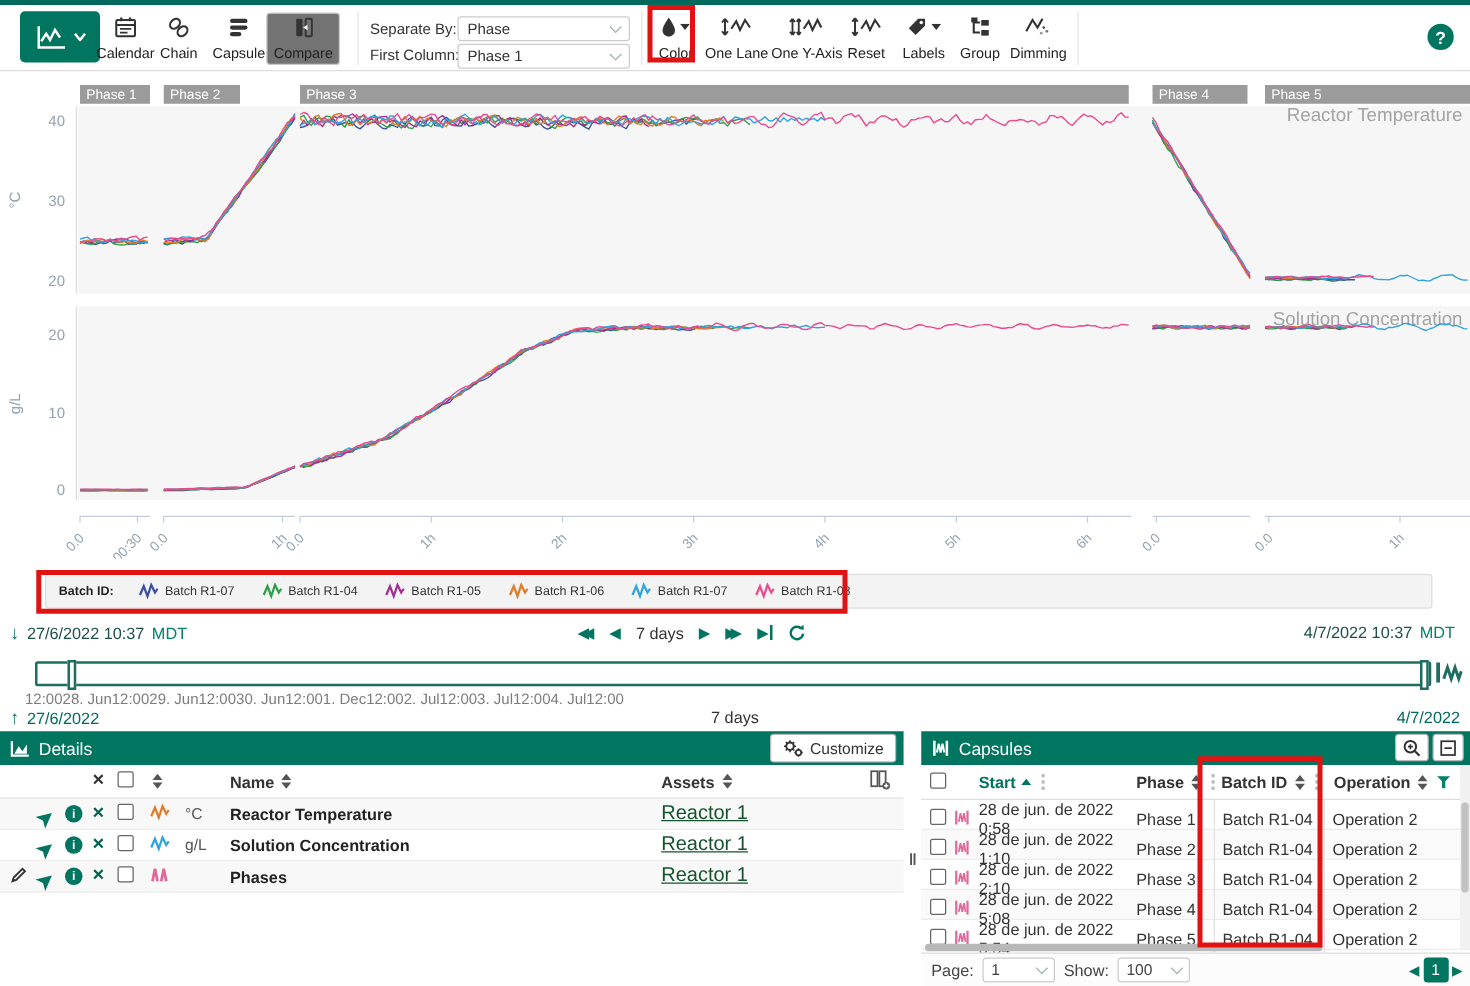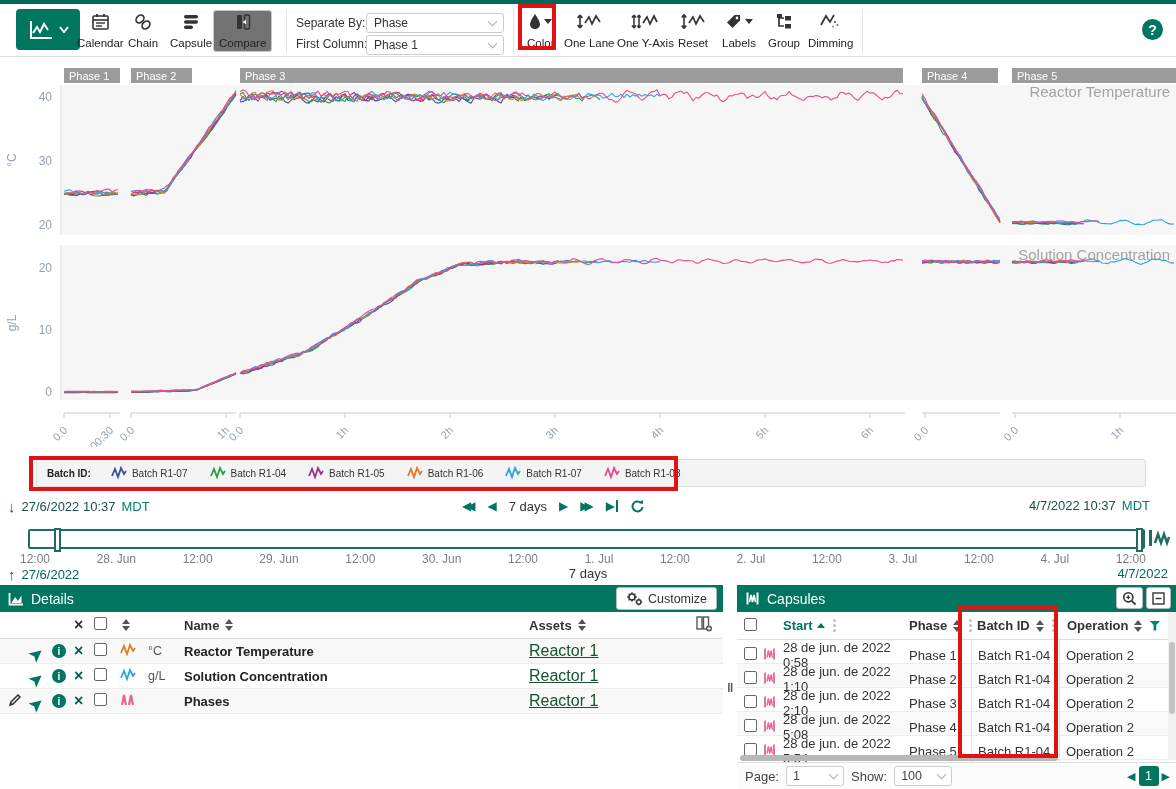--- a/index.html
+++ b/index.html
@@ -30,32 +30,32 @@
   .legend-bar{position:absolute;left:36px;top:459px;width:1110px;height:28px;background:#f3f3f3;border:1px solid #ddd;border-radius:3px;display:flex;align-items:center;padding:0 10px;gap:20px;font-size:10px}
   .legend-title{font-weight:bold;color:#222}
   .legend-item{display:inline-flex;align-items:center;gap:5px;color:#333;cursor:pointer}
 
   
   .ann{position:absolute;border:4px solid #e01212;z-index:60;pointer-events:none}
 
   
   .daterow{position:absolute;left:0;top:494px;width:1176px;height:26px;font-size:13px}
   .dr-left{position:absolute;left:8px;top:4px;display:flex;align-items:center;gap:6px;color:#1b4f48}
-  .dr-right{position:absolute;right:26px;top:4px;display:flex;align-items:flex-end;gap:6px;color:#1b4f48}
+  .dr-right{position:absolute;right:12px;top:4px;display:flex;align-items:flex-end;gap:6px;color:#1b4f48}
   .dr-center{position:absolute;left:462px;top:3px;display:flex;align-items:center;gap:12px;color:#00755f}
   .tz-link{color:#00826b;cursor:pointer}
   .navglyph{color:#00755f;font-size:12px;cursor:pointer;line-height:18px}
   .dbl{letter-spacing:-5px;padding-right:5px}
   .teal-arrow{color:#00755f;font-size:15px;font-weight:bold}
 
   
   .tl-track{position:absolute;left:28px;top:529px;width:1117px;height:20px;border:2px solid #1d6d60;border-radius:2px;background:#fff}
   .tl-handle{position:absolute;top:-3px;width:7px;height:24px;background:#fff;border:2px solid #1d6d60}
   .tl-endicon{position:absolute;left:1148px;top:528px}
-  .tl-scale{position:absolute;left:20px;top:552px;width:1126px;display:flex;justify-content:space-between;font-size:12px;color:#7c7c7c}
+  .tl-scale{position:absolute;left:20px;top:552px;width:1126px;display:flex;font-size:12px;color:#7c7c7c}
   .rangerow{position:absolute;left:0;top:564px;width:1176px;height:19px;font-size:13px}
   .rr-left{position:absolute;left:8px;top:2px;color:#00695c;display:flex;gap:6px;align-items:center}
   .rr-center{position:absolute;left:0;right:0;top:2px;text-align:center;color:#333}
   .rr-right{position:absolute;right:8px;top:2px;color:#00695c}
 
   
   .panel-head{height:27px;background:#00755f;color:#fff;display:flex;align-items:center;gap:7px;padding:0 8px;font-size:14px}
   .details-panel{position:absolute;left:0;top:585px;width:723px;height:204px;background:#fff}
   .capsules-panel{position:absolute;left:737px;top:585px;width:439px;height:204px;background:#fff}
   .divider-gap{position:absolute;left:723px;top:585px;width:14px;height:204px;background:#fff}
@@ -442,21 +442,21 @@
     </svg>
   </div>
   <div class="tl-scale">
       <span>12:00</span>
       <span>28. Jun</span>
       <span>12:00</span>
       <span>29. Jun</span>
       <span>12:00</span>
       <span>30. Jun</span>
       <span>12:00</span>
-      <span>1. Jul</span>
+      <span>1. Dec</span>
       <span>12:00</span>
       <span>2. Jul</span>
       <span>12:00</span>
       <span>3. Jul</span>
       <span>12:00</span>
       <span>4. Jul</span>
       <span>12:00</span>
     </div>
   <div class="rangerow">
     <span class="rr-left">

